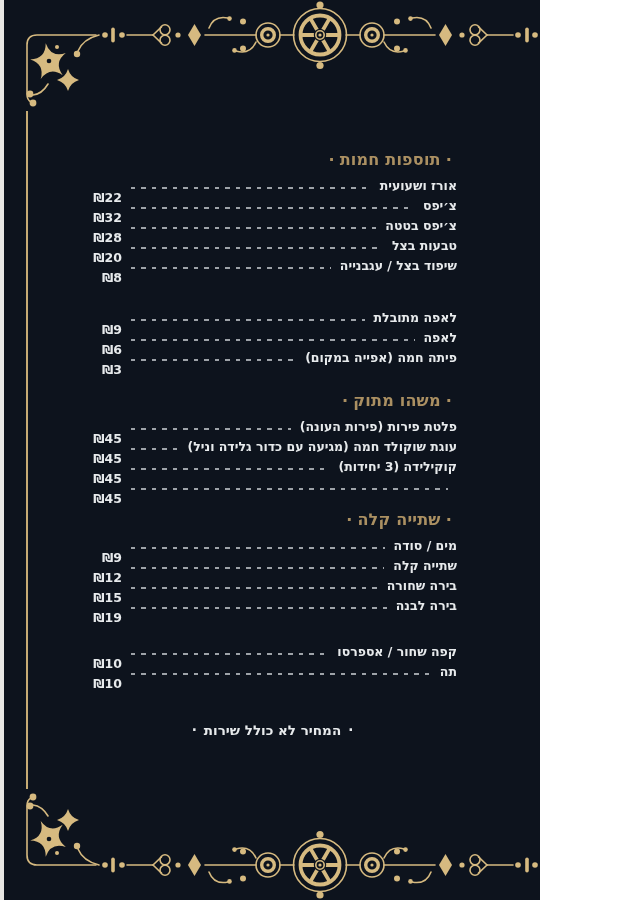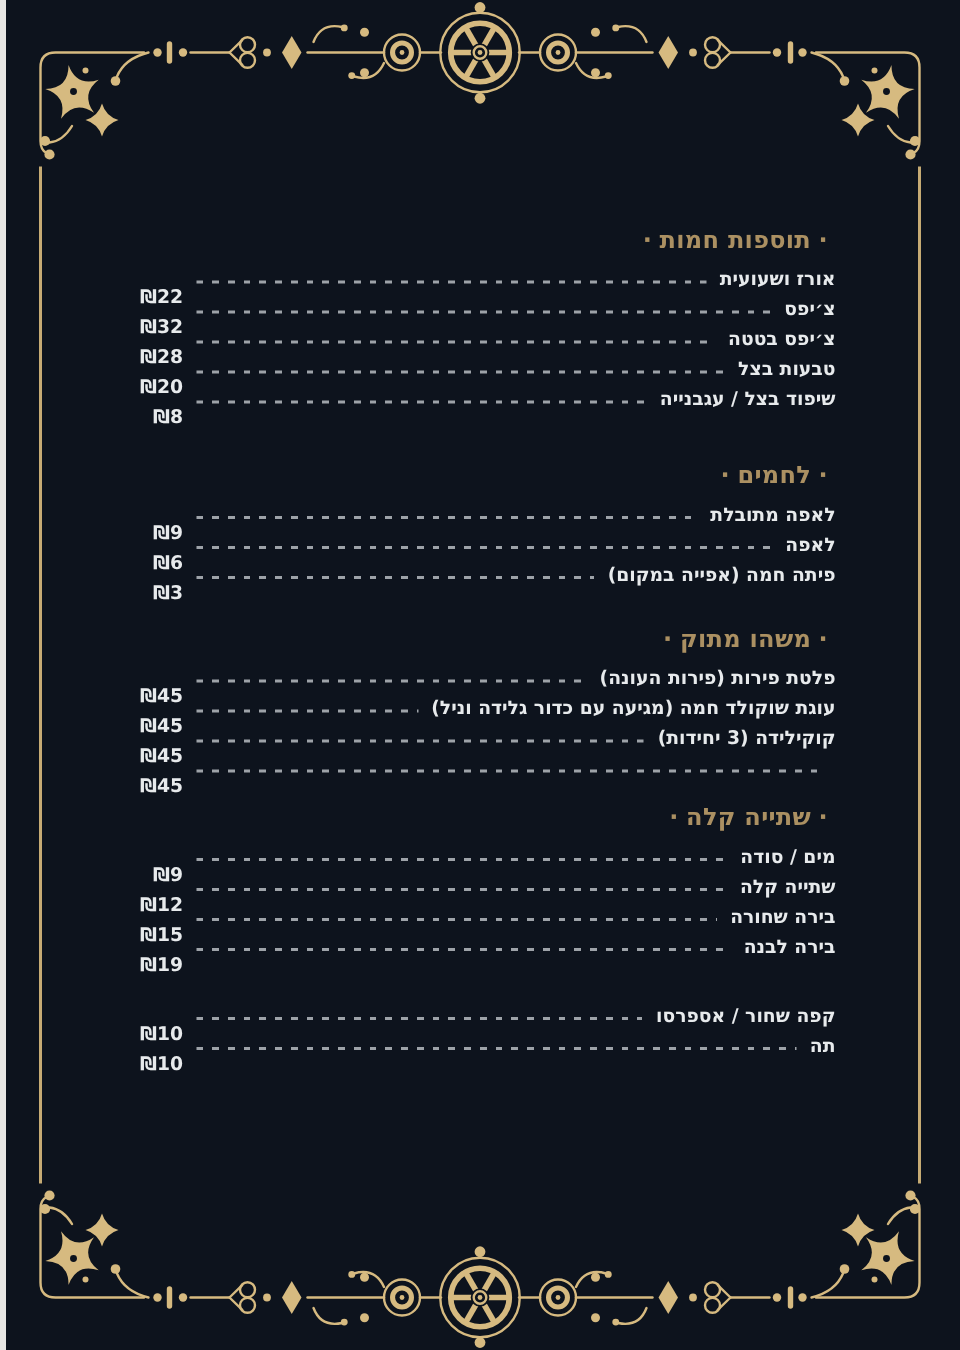--- a/index.html
+++ b/index.html
@@ -8,21 +8,21 @@
     --gold-line:#c6ab74;
     --gold-title:#ab9062;
     --text:#e7eaec;
     --leader:#b7bcc1;
     --page-edge:#e8e7e4;
   }
   *{box-sizing:border-box;}
   html,body{margin:0;padding:0;background:#ffffff;}
   body{font-family:"DejaVu Sans","Liberation Sans",sans-serif;}
   .page{
-    position:relative;width:640px;height:900px;overflow:hidden;
+    position:relative;width:540px;height:900px;overflow:hidden;
     background:var(--background);
   }
   .edge-strip{
     position:absolute;left:0;top:0;width:4px;height:100%;
     background:var(--page-edge);z-index:5;
   }
   .band{position:absolute;left:0;width:640px;height:108px;z-index:2;}
   .band.top{top:0;}
   .band.bottom{bottom:0;transform:scaleY(-1);}
   .side-line{
@@ -192,23 +192,20 @@
 
   <div class="menu-item">
     <span class="item-name">שיפוד בצל / עגבנייה</span>
     <span class="leader"></span>
     <span class="item-price">₪8</span>
   </div>
 </div>
   </section>
 
   <section class="menu-section">
-    <h2 class="section-title">
-      <span class="tdot">·</span><span class="ttext">לחמים</span><span class="tdot">·</span>
-    </h2>
     <div class="items">
   <div class="menu-item">
     <span class="item-name">לאפה מתובלת</span>
     <span class="leader"></span>
     <span class="item-price">₪9</span>
   </div>
 
   <div class="menu-item">
     <span class="item-name">לאפה</span>
     <span class="leader"></span>
@@ -293,14 +290,17 @@
   </div>
 
   <div class="menu-item">
     <span class="item-name">תה</span>
     <span class="leader"></span>
     <span class="item-price">₪10</span>
   </div>
 </div>
   </section>
 </div>
+    <div class="menu-footer">
+      <span class="tdot">·</span><span>המחיר לא כולל שירות</span><span class="tdot">·</span>
+    </div>
   </div>
 </div>
 
 </body></html>

